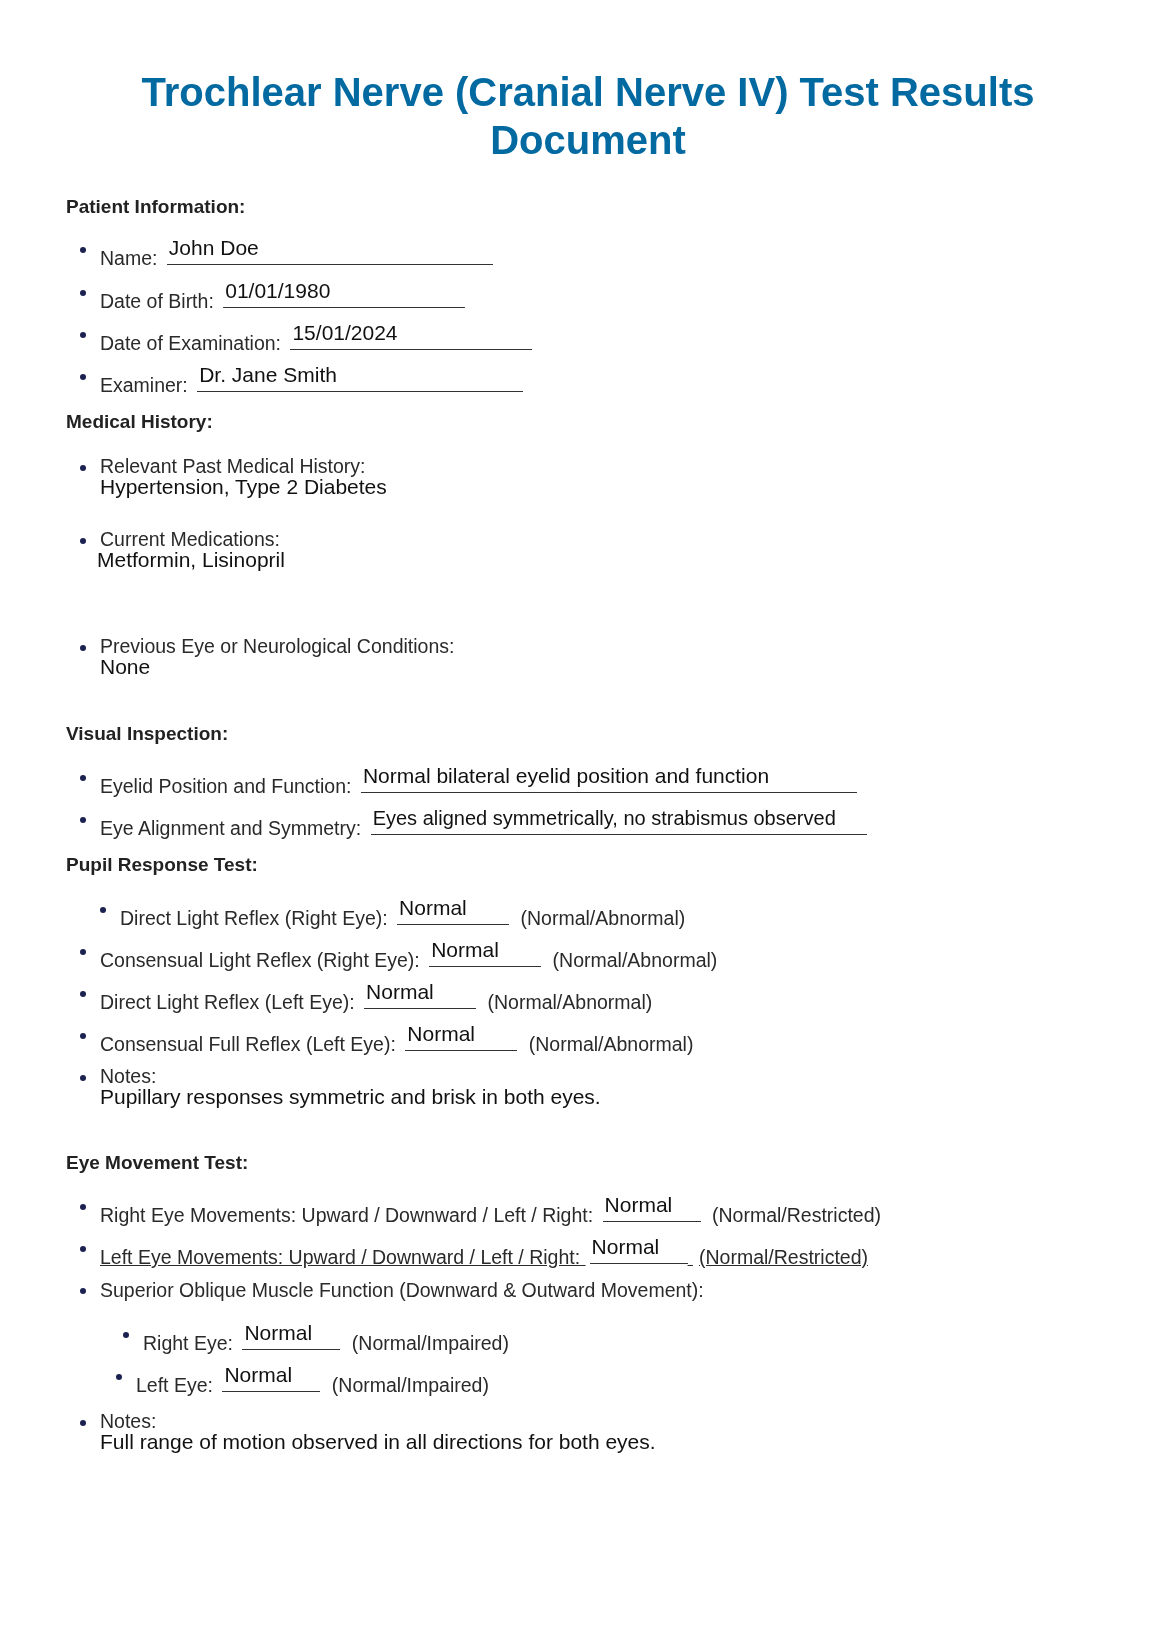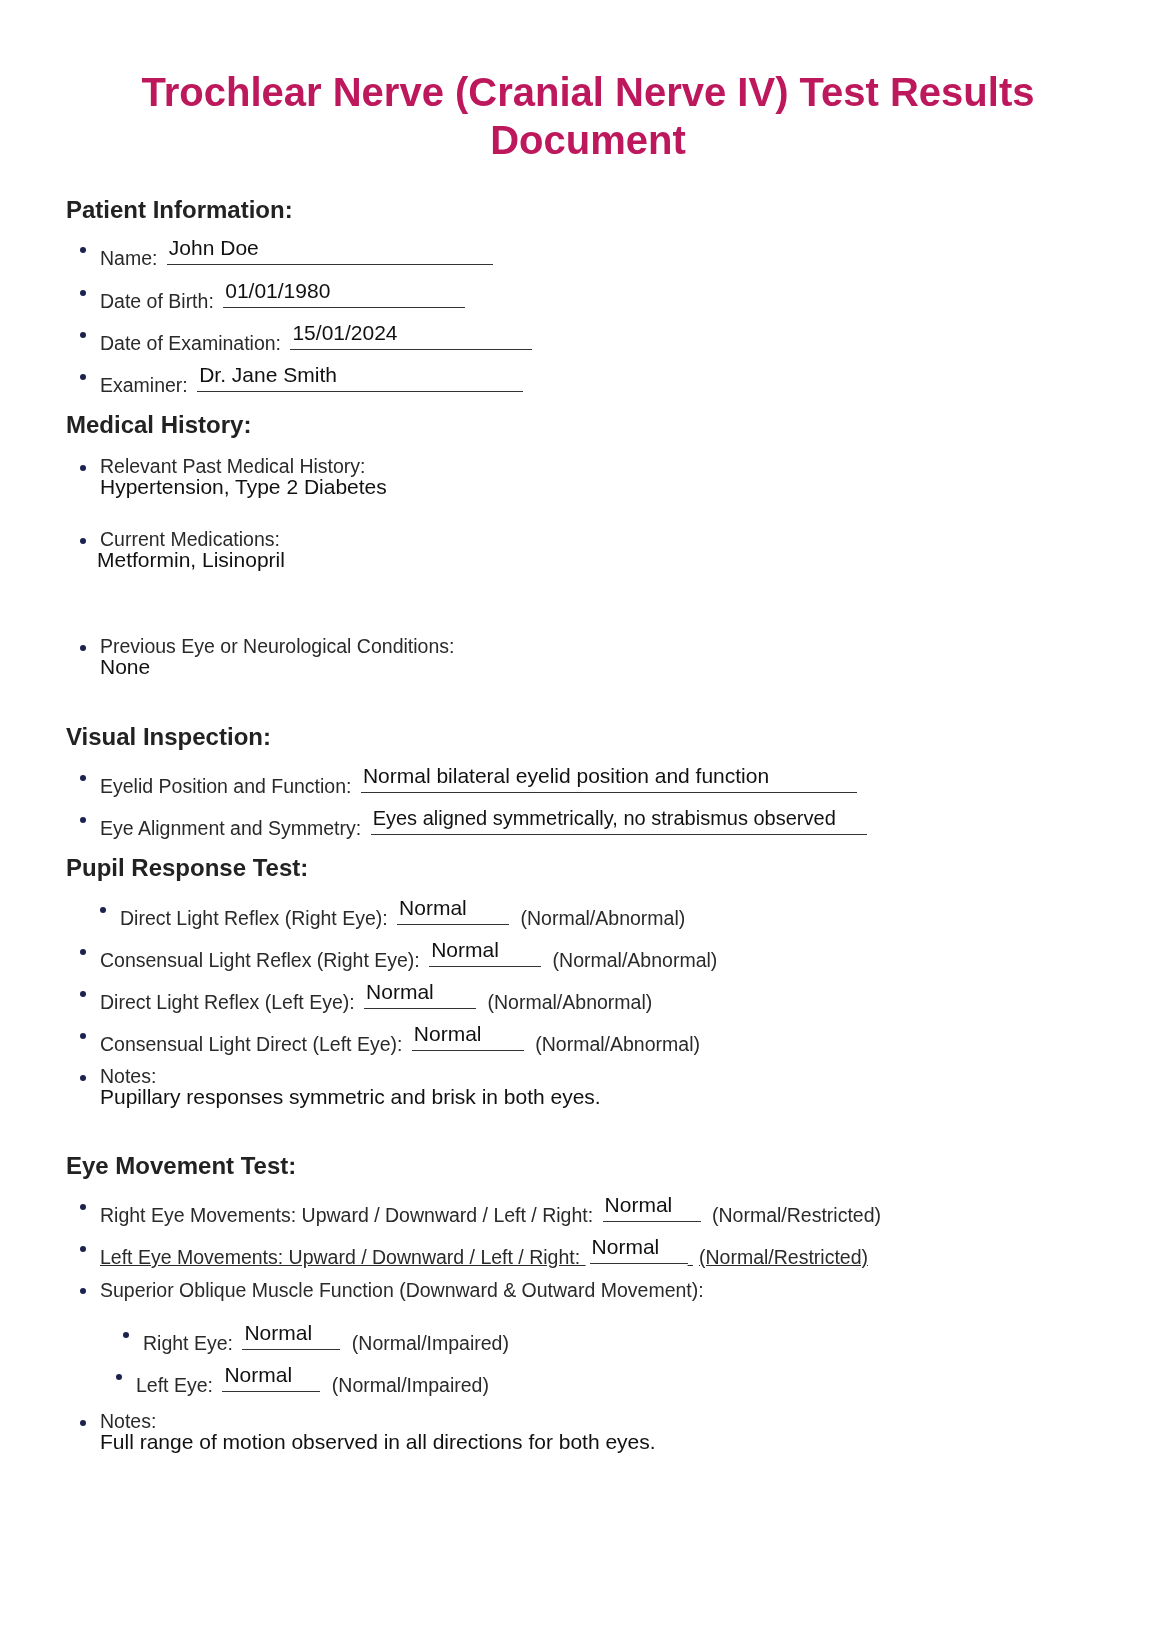--- a/index.html
+++ b/index.html
@@ -3,24 +3,24 @@
 <meta charset="utf-8">
 <style>
   html, body { margin: 0; padding: 0; background: #ffffff; }
   body {
     width: 1176px; height: 1630px; position: relative; overflow: hidden;
     font-family: "Liberation Sans", sans-serif; color: #222222;
   }
   .title {
     position: absolute; left: 0; top: 68px; width: 1176px;
     text-align: center; font-weight: bold; font-size: 40px; line-height: 48px;
-    color: #be185d;
+    color: #0369a1;
   }
   .section-heading {
-    position: absolute; left: 66px; font-weight: bold; font-size: 24px; color: #222;
+    position: absolute; left: 66px; font-weight: bold; font-size: 19px; color: #222;
   }
   .item {
     position: absolute; left: 100px; font-size: 19.5px; color: #2a2a2a; white-space: nowrap;
   }
   .item.sub { left: 136px; }
   .bullet {
     position: absolute; left: -20px; top: 9px; width: 6px; height: 6px;
     border-radius: 50%; background: #1c2250;
   }
   .field {
@@ -112,21 +112,21 @@
   <span class="hint">(Normal/Abnormal)</span>
 </div>
 <div class="item" style="top:982px;">
   <span class="bullet"></span>
   <span>Direct Light Reflex (Left Eye):</span>
   <span class="field" style="width:112px;"><span class="field-value">Normal</span></span>
   <span class="hint">(Normal/Abnormal)</span>
 </div>
 <div class="item" style="top:1024px;">
   <span class="bullet"></span>
-  <span>Consensual Light Direct (Left Eye):</span>
+  <span>Consensual Full Reflex (Left Eye):</span>
   <span class="field" style="width:112px;"><span class="field-value">Normal</span></span>
   <span class="hint">(Normal/Abnormal)</span>
 </div>
 <div class="item" style="top:1066px;">
   <span class="bullet"></span>
   <span class="multi-label">Notes:</span>
   <span class="multi-value">Pupillary responses symmetric and brisk in both eyes.</span>
 </div>
 
 <div class="section-heading" style="top:1152px;">Eye Movement Test:</div>

